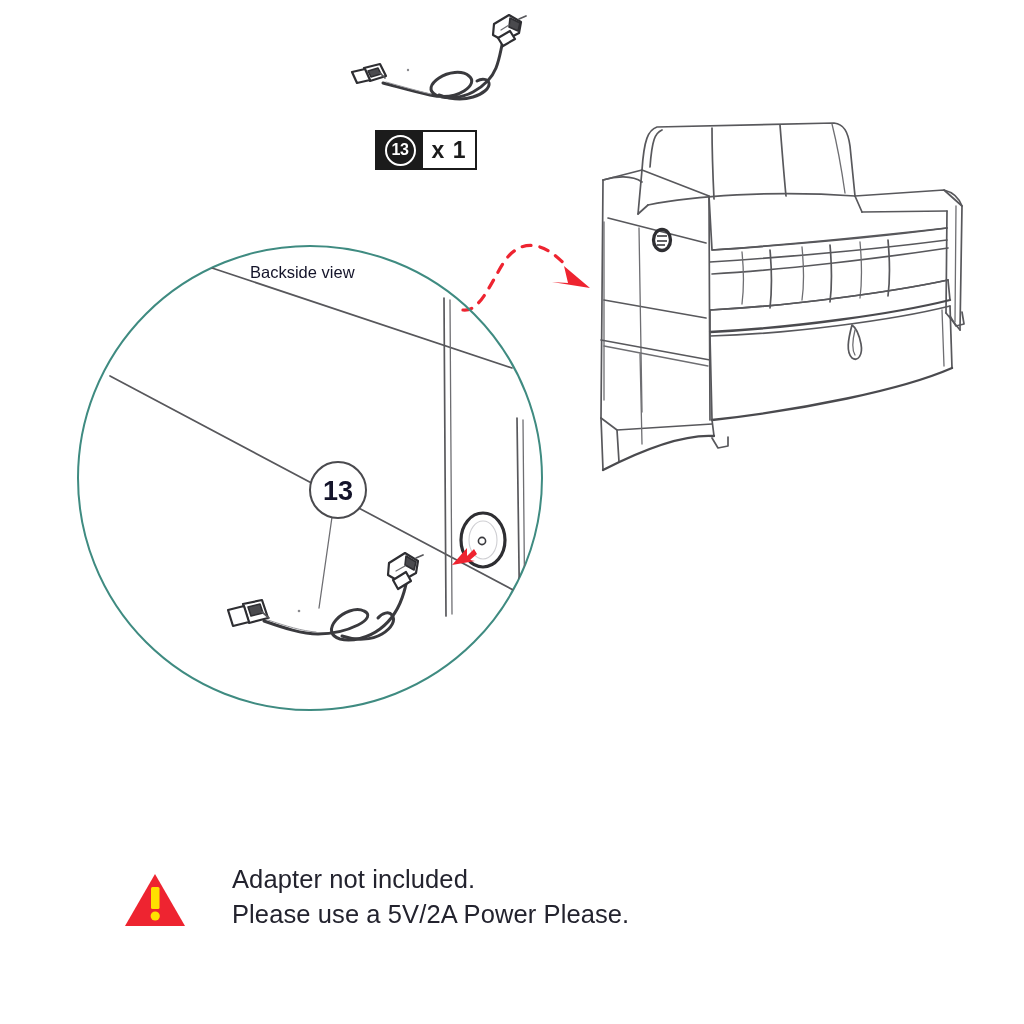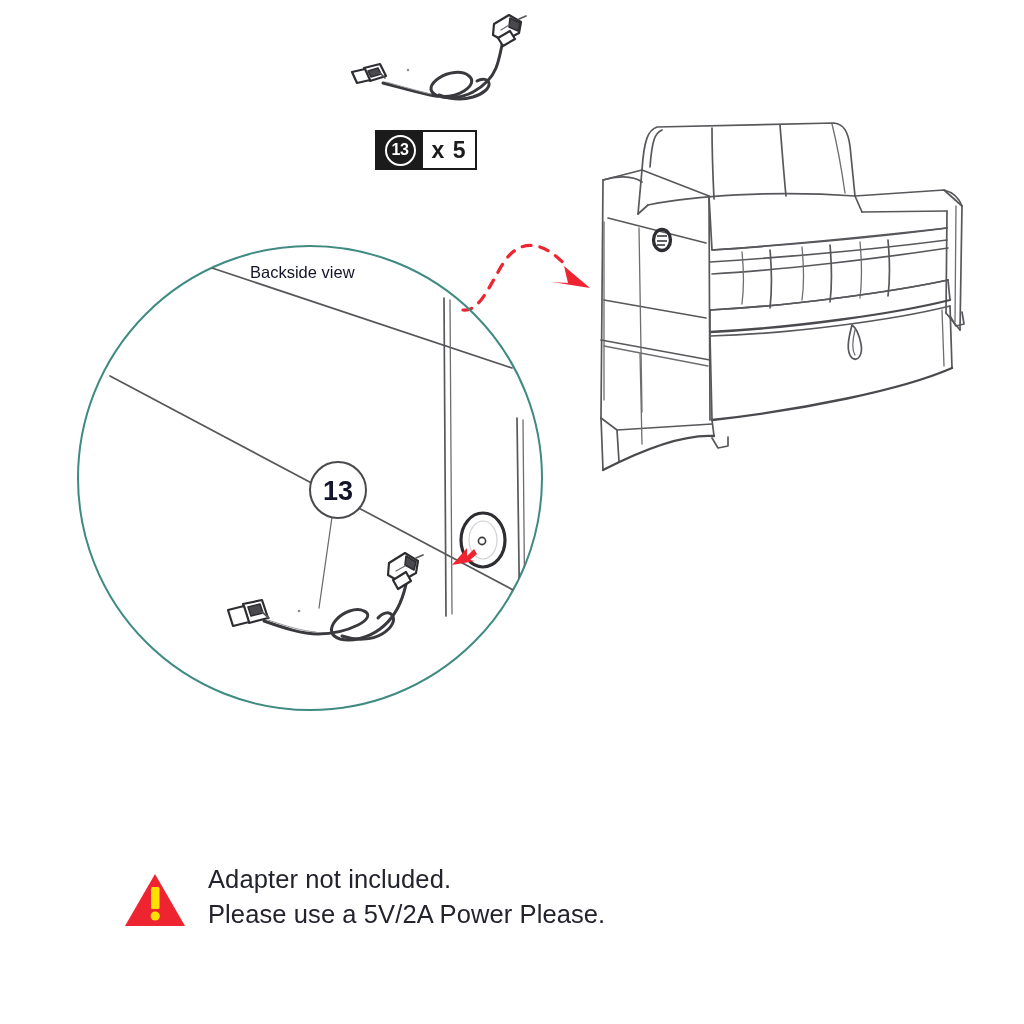--- a/index.html
+++ b/index.html
@@ -84,21 +84,21 @@
     flex: none;
     margin-top: 10px;
   }
   .warn-text {
     font-size: 25.5px;
     line-height: 1.36;
     color: #23232e;
     font-family: "Liberation Sans", sans-serif;
     letter-spacing: 0.1px;
   }
-  .warn-text div { white-space: nowrap; }
+  .warn-text div { white-space: nowrap; margin-left: 24px; }
 
   
   svg.layer {
     position: absolute;
     left: 0; top: 0;
     width: 1024px;
     height: 1024px;
     overflow: visible;
   }
 
@@ -148,21 +148,21 @@
         <path class="ln-lt" d="M489,30 L497,25"></path>
       </g>
       <circle cx="396" cy="70" r="1.2" fill="#8a8a8e"></circle>
     </g>
   </svg>
 
   <div class="part-label-box">
     <div class="part-label-left">
       <div class="part-badge">13</div>
     </div>
-    <div class="part-label-right">x 5</div>
+    <div class="part-label-right">x 1</div>
   </div>
 
   <svg class="layer" viewBox="0 0 1024 1024">
     <g>
 
       <path class="ln" d="M630,170 C632,140 636,130 645,127 L822,123 C832,124 836,132 838,146
                           L843,196"></path>
       <path class="ln" d="M630,170 L626,214"></path>
       <path class="ln" d="M638,167 C640,140 643,133 650,130"></path>
       <path class="ln" d="M626,214 L636,205"></path>

